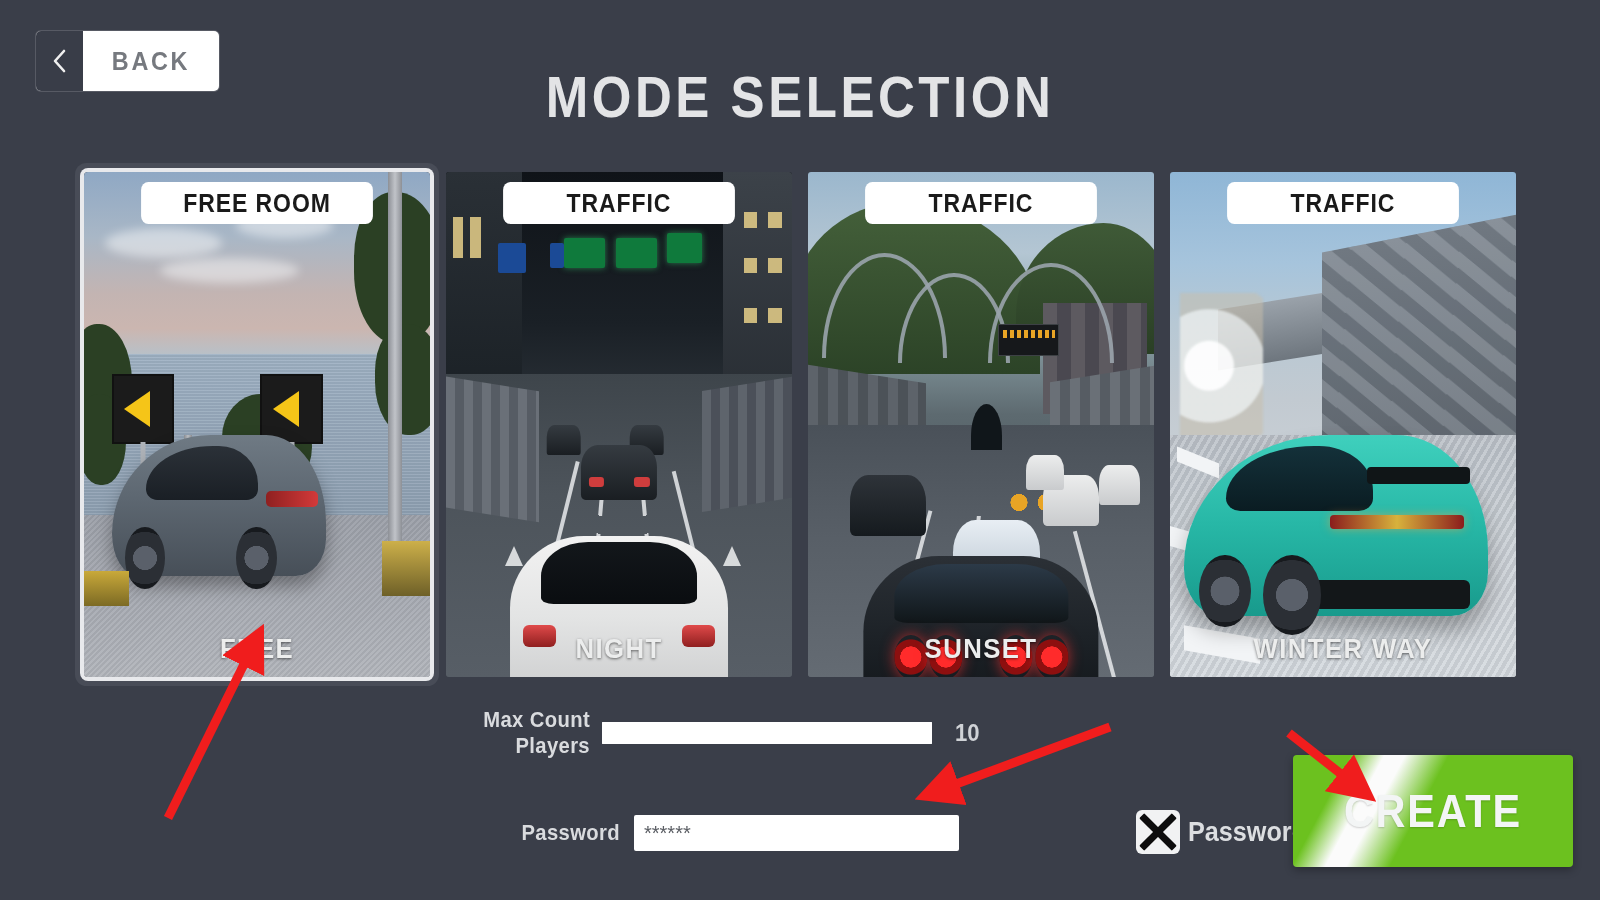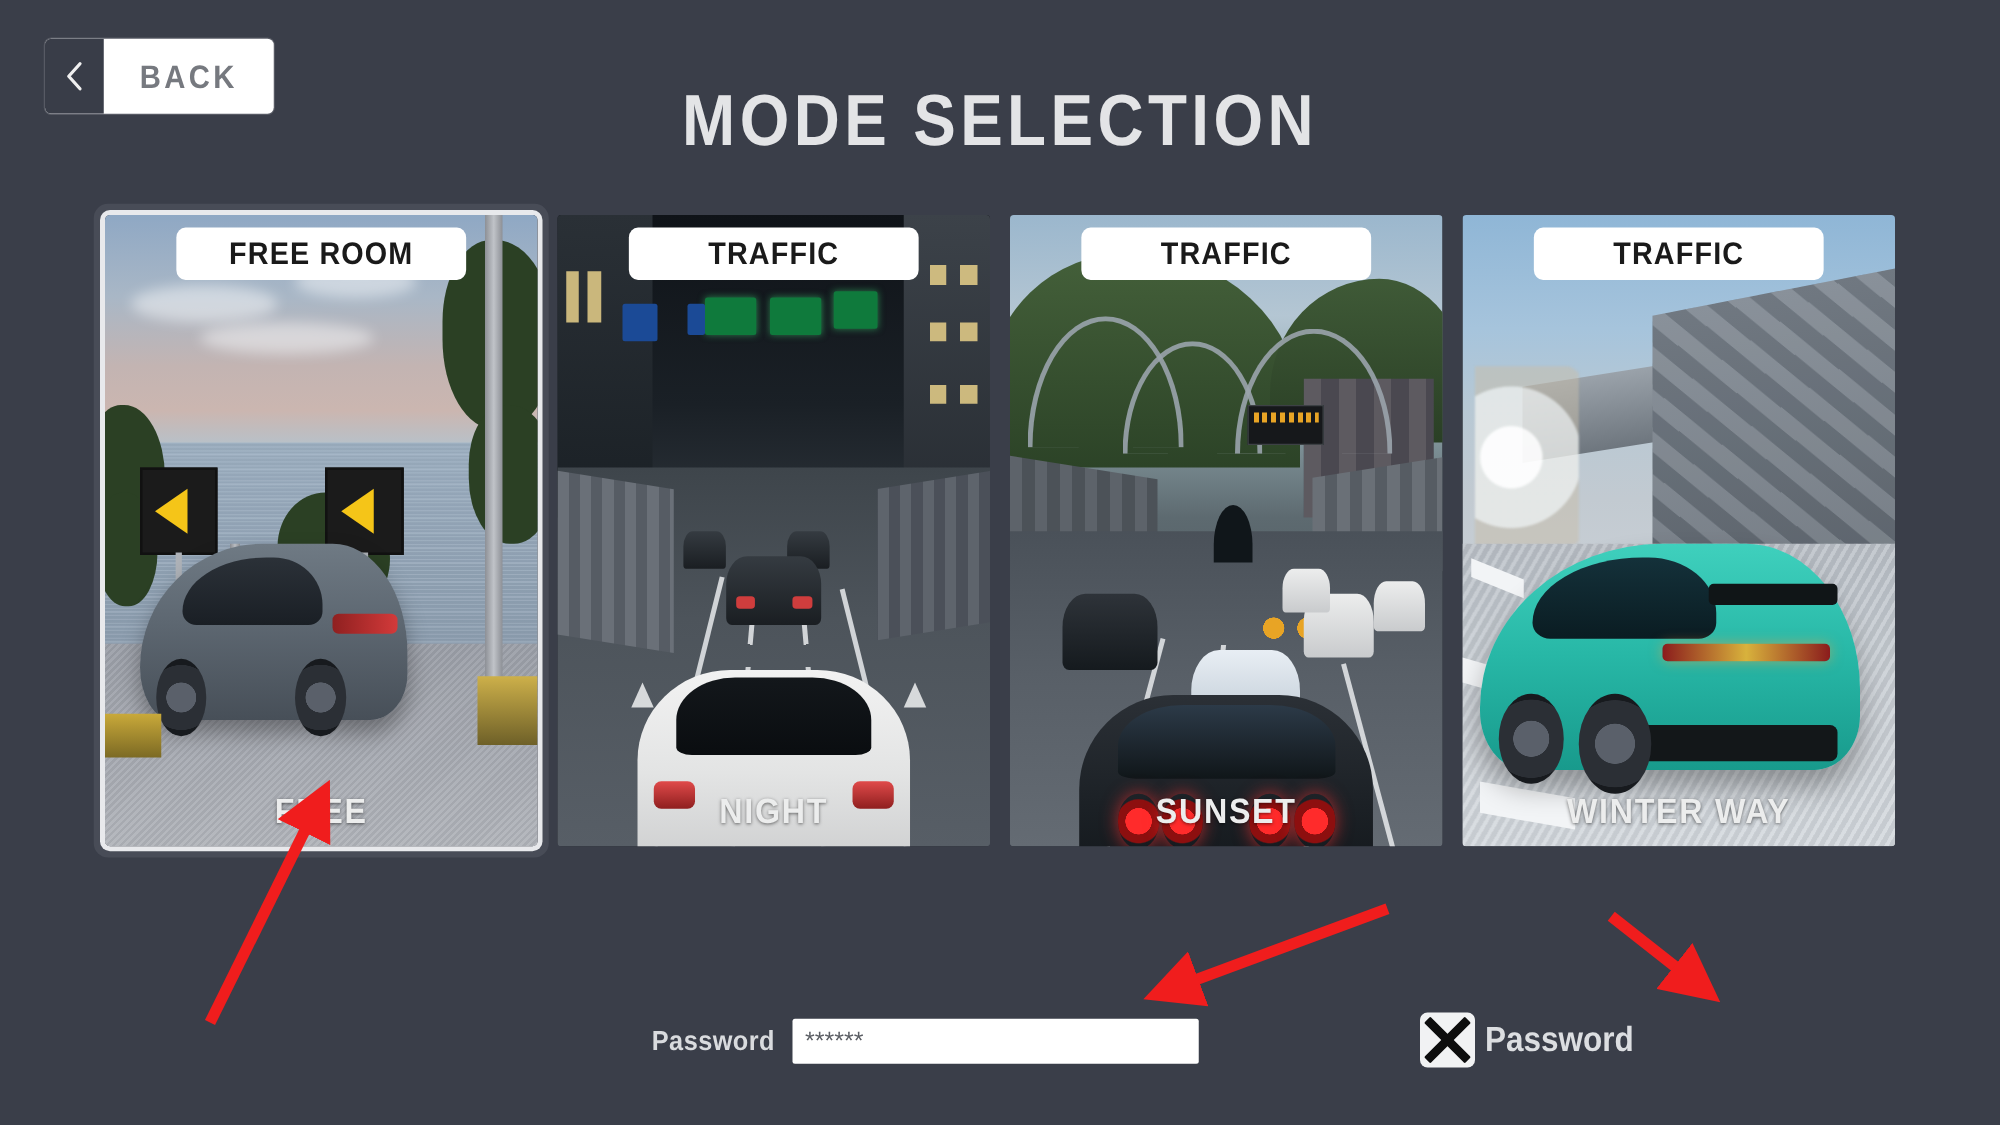--- a/index.html
+++ b/index.html
@@ -590,37 +590,47 @@
         </div>
       </div>
       <div class="badge">TRAFFIC</div>
       <div class="mode-name">WINTER WAY</div>
     </div>
 
   </div>
 
   <div id="form-area">
 
+    <div class="form-row" id="row-max">
+      <div class="form-label">Max Count Players</div>
+      <div id="slider-track">
+        <div id="slider-fill" style="width: 100%;"></div>
+      </div>
+      <div id="slider-value">10</div>
+    </div>
 
 
     <div class="form-row" id="row-pass">
       <div class="form-label">Password</div>
       <input class="text-input" type="text" value="******" style="">
     </div>
 
   </div>
 
   <div id="password-toggle">
     <div id="password-checkbox">
       <div class="x1"></div>
       <div class="x2"></div>
     </div>
     <div id="password-toggle-label">Password</div>
   </div>
 
+  <div id="create-button">
+    <div id="create-label">CREATE</div>
+  </div>
 
   <svg id="annotations" width="1600" height="900" viewBox="0 0 1600 900">
     <defs>
       <marker id="ahead" markerWidth="5.2" markerHeight="5.2" refX="2.2" refY="2.6" orient="auto">
         <path d="M0,0 L5.2,2.6 L0,5.2 z" fill="#f01d1d"></path>
       </marker>
     </defs>
     <line x1="168" y1="818" x2="252" y2="648" stroke="#f01d1d" stroke-width="9" marker-end="url(#ahead)"></line>
     <line x1="1110" y1="727" x2="940" y2="790" stroke="#f01d1d" stroke-width="9" marker-end="url(#ahead)"></line>
     <line x1="1289" y1="733" x2="1355" y2="785" stroke="#f01d1d" stroke-width="9" marker-end="url(#ahead)"></line>

